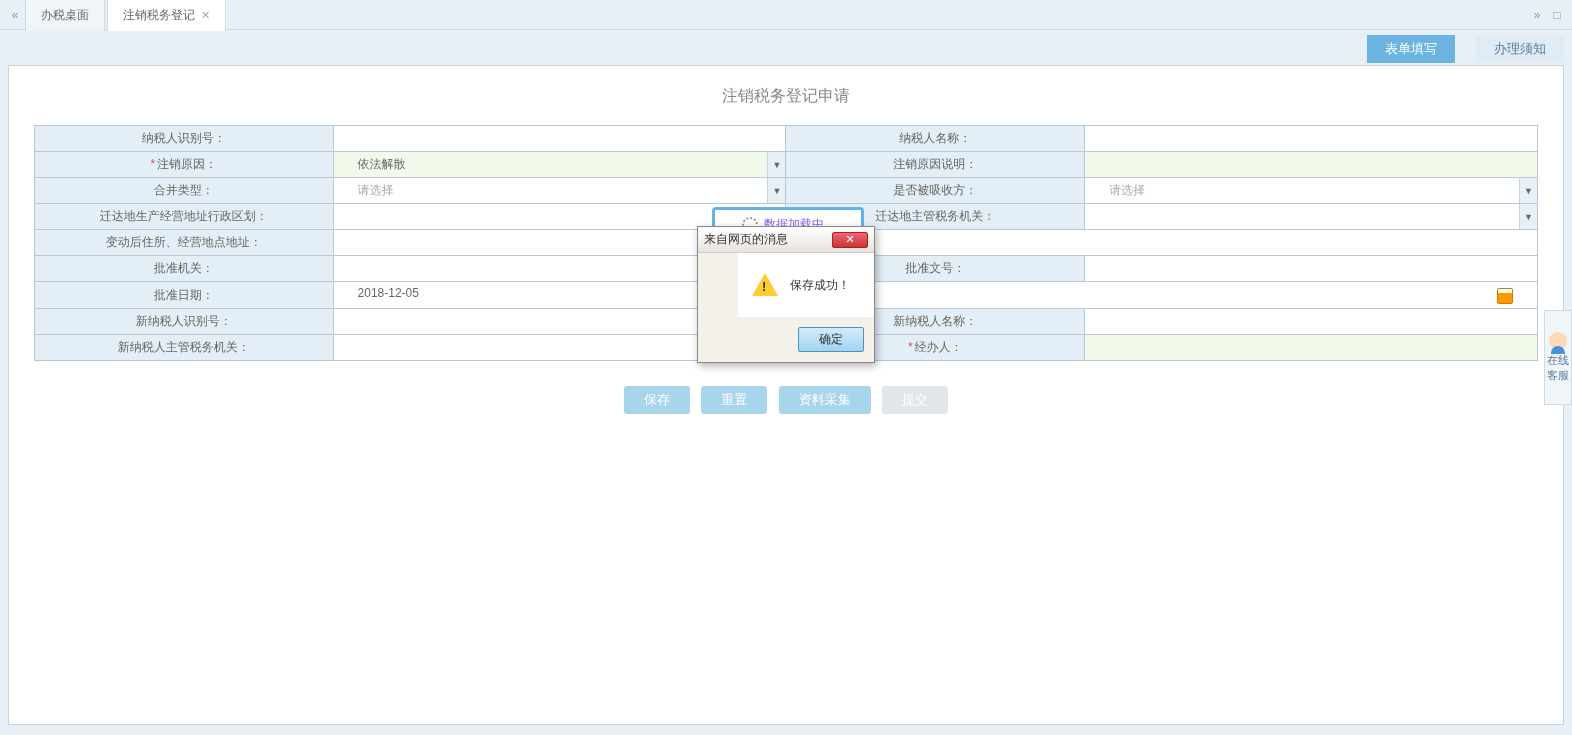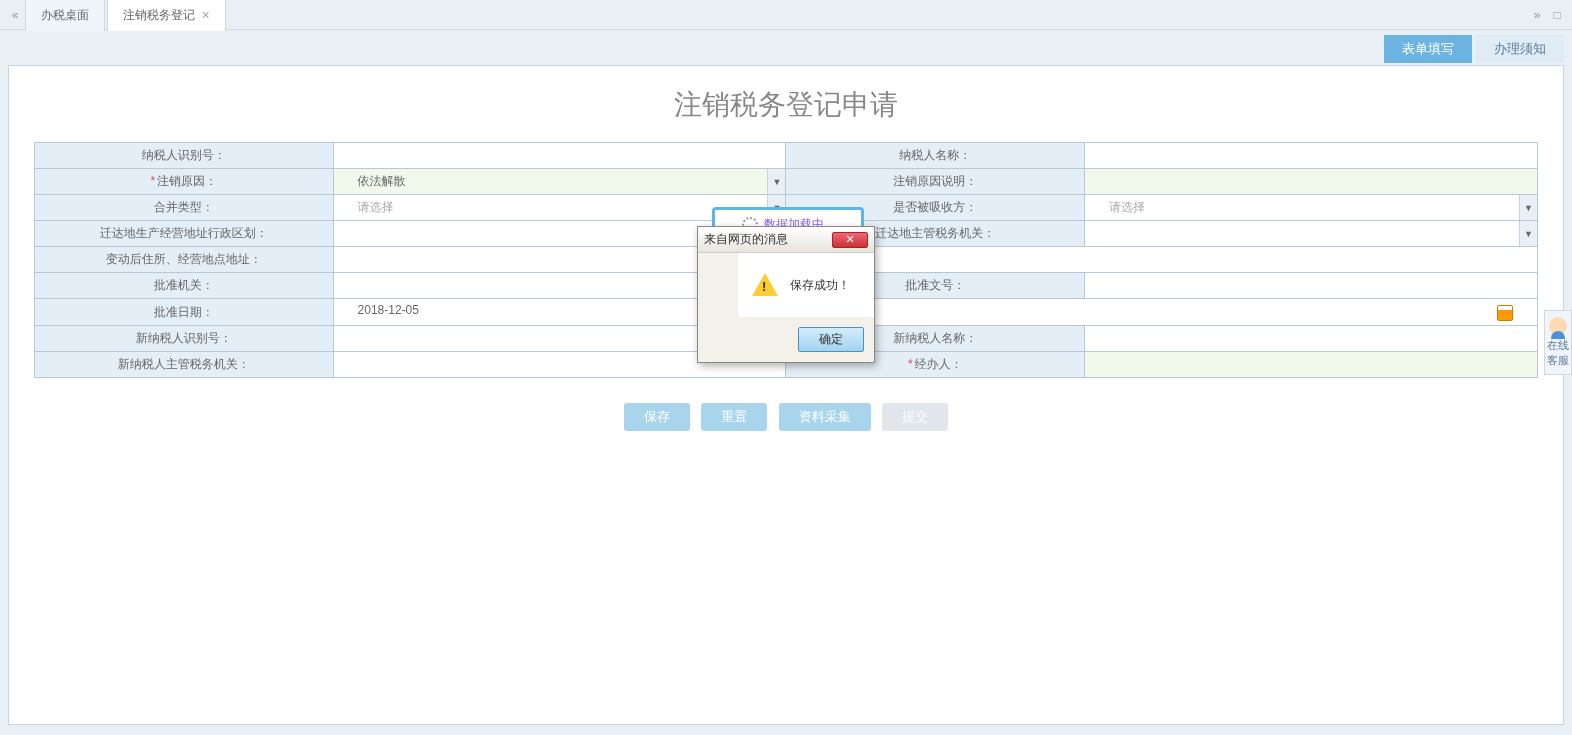--- a/index.html
+++ b/index.html
@@ -44,21 +44,21 @@
     }
     .tab.active { background: #fff; }
     .tab-close { color: #aaa; font-size: 11px; }
     .content-area {
       padding: 5px 8px;
       height: calc(100% - 30px);
     }
     .sub-tabs {
       display: flex;
       justify-content: flex-end;
-      gap: 4px;
+      gap: 21px;
       margin-bottom: 2px;
     }
     .sub-tab {
       padding: 5px 18px;
       background: #e0ecf5;
       color: #5a7a9a;
       cursor: pointer;
       font-size: 13px;
     }
     .sub-tab.active {
@@ -67,21 +67,21 @@
     }
     .form-panel {
       background: #fff;
       border: 1px solid #c5d4e0;
       height: calc(100% - 35px);
       padding: 15px 25px;
       overflow: auto;
     }
     .form-title {
       text-align: center;
-      font-size: 28px;
+      font-size: 16px;
       color: #888;
       font-weight: normal;
       margin: 5px 0 18px;
     }
     table.form-table {
       width: 100%;
       border-collapse: collapse;
     }
     table.form-table td {
       border: 1px solid #b8c8d8;
@@ -141,21 +141,21 @@
     }
     .btn-blue { background: #a8d4ec; color: #fff; }
     .btn-gray { background: #e0e6eb; color: #fff; }
     .side-help {
       position: absolute;
       right: 0;
       top: 310px;
       width: 28px;
       background: #f0f5f9;
       border: 1px solid #d0d8e0;
-      padding: 6px 2px;
+      padding: 21px 2px;
       text-align: center;
       font-size: 11px;
       color: #5a7a9a;
       cursor: pointer;
     }
     .side-help .avatar {
       width: 18px; height: 18px;
       background: #ffd9b3;
       border-radius: 50%;
       margin: 0 auto 3px;

